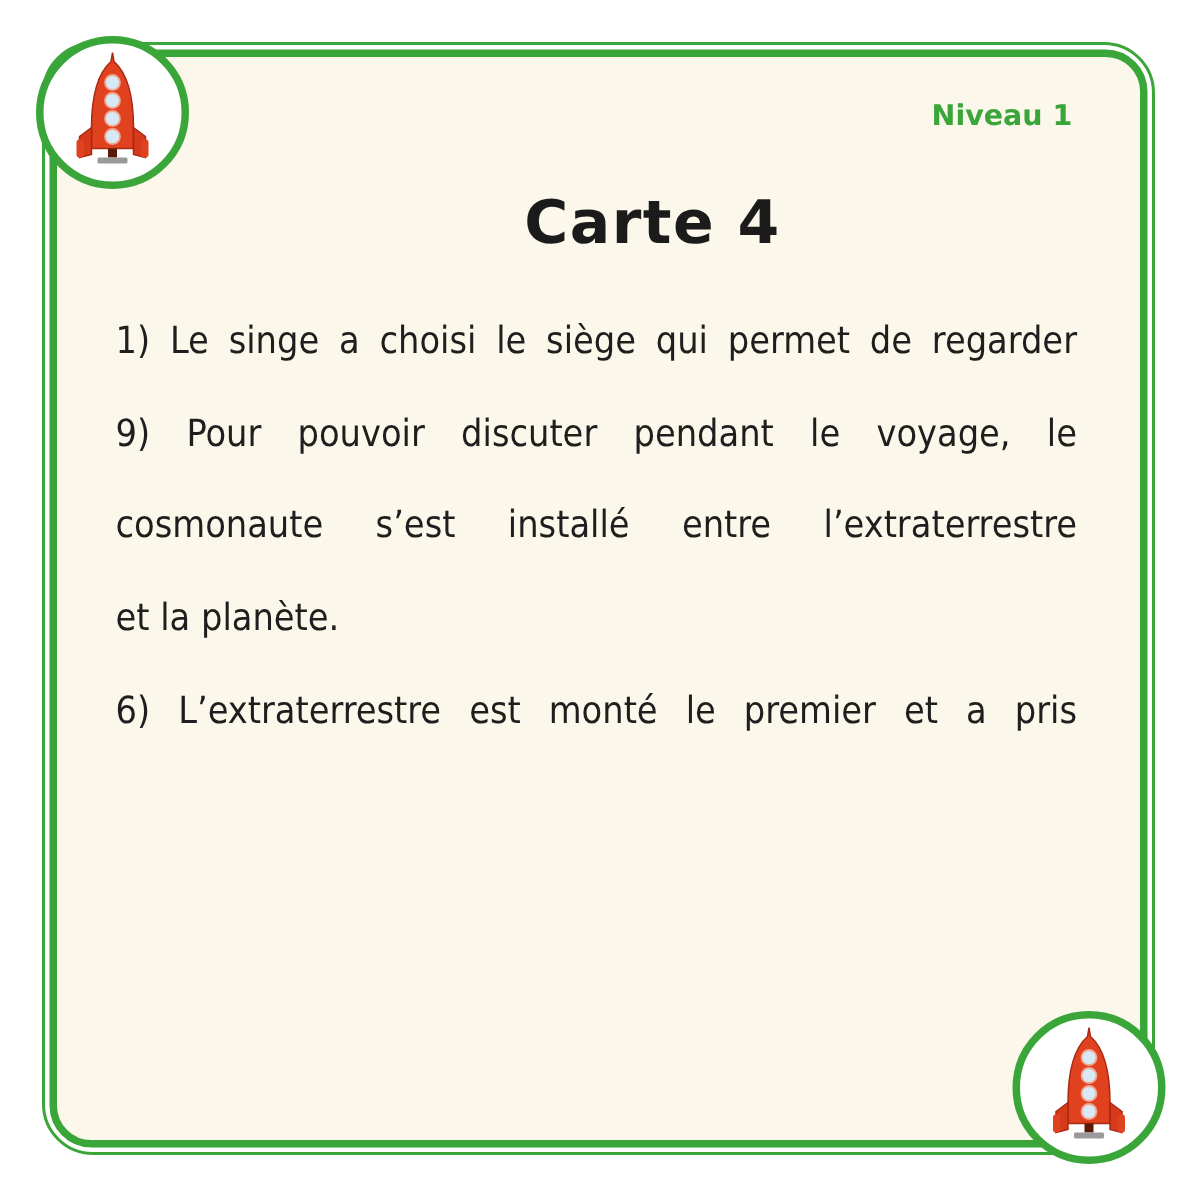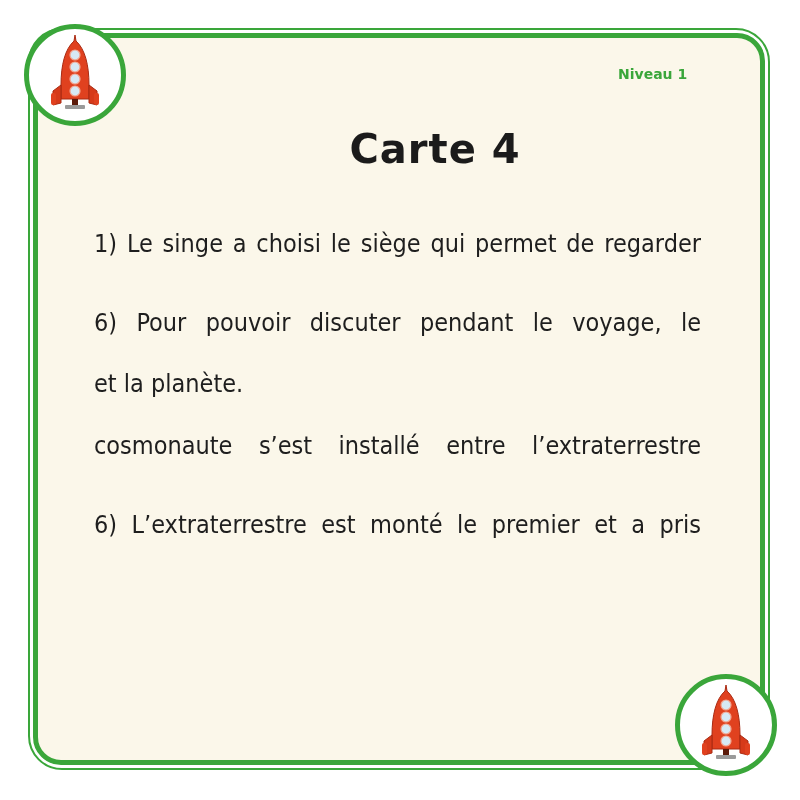--- a/index.html
+++ b/index.html
@@ -17,38 +17,38 @@
       border: 5px solid #3aa63a; border-radius: 28px; background: #fbf7ea;
     }
     .badge {
       position: absolute; width: 92px; height: 92px; border-radius: 50%;
       background: #ffffff; border: 5px solid #3aa63a;
       display: flex; align-items: center; justify-content: center;
     }
     .badge.tl { left: 24px; top: 24px; }
     .badge.br { left: 675px; top: 674px; }
     .level {
-      position: absolute; left: 618px; top: 66px; width: 100px; text-align: left;
-      color: #3aa63a; font-weight: bold; font-size: 14px;
+      position: absolute; left: 618px; top: 66px; width: 100px; text-align: center;
+      color: #3aa63a; font-weight: bold; font-size: 19px;
       font-family: "DejaVu Sans", sans-serif;
     }
     .title {
       position: absolute; left: 0; top: 126px; width: 800px; text-align: center;
       font-size: 40px; font-weight: bold; color: #1b1b1b;
       font-family: "DejaVu Sans", sans-serif;
       letter-spacing: 1px;
       padding-left: 35px;
     }
     .body-text {
       position: absolute; left: 77px; top: 196px; width: 641px;
       color: #1e1e1e; font-size: 25px; line-height: 61.7px;
       text-align: justify; font-family: "DejaVu Sans Condensed", "DejaVu Sans", sans-serif;
       font-stretch: condensed;
     }
-    .para { margin: 17px; }
+    .para { margin: 0; }
     .line { display: block; text-align: justify; text-align-last: justify; white-space: nowrap; }
     .line.last { text-align-last: left; }
   </style>
 </head>
 <body>
 
 <div class="card-outer"></div>
 <div class="card-inner"></div>
 
 <div class="badge tl">
@@ -84,20 +84,20 @@
 </div>
 
 <div class="level">Niveau 1</div>
 <div class="title">Carte 4</div>
 
 <div class="body-text">
   <p class="para">
     <span class="line">1) Le singe a choisi le siège qui permet de regarder</span>
   </p>
   <p class="para">
-    <span class="line">6) Pour pouvoir discuter pendant le voyage, le</span>
+    <span class="line">9) Pour pouvoir discuter pendant le voyage, le</span>
+    <span class="line">cosmonaute s’est installé entre l’extraterrestre</span>
     <span class="line last">et la planète.</span>
-    <span class="line">cosmonaute s’est installé entre l’extraterrestre</span>
   </p>
   <p class="para">
     <span class="line">6) L’extraterrestre est monté le premier et a pris</span>
   </p>
 </div>
 
 </body></html>

